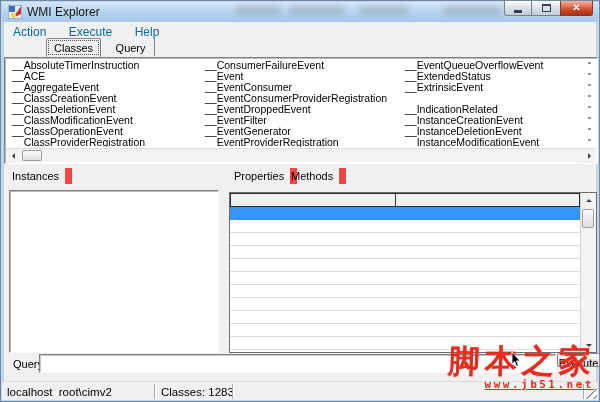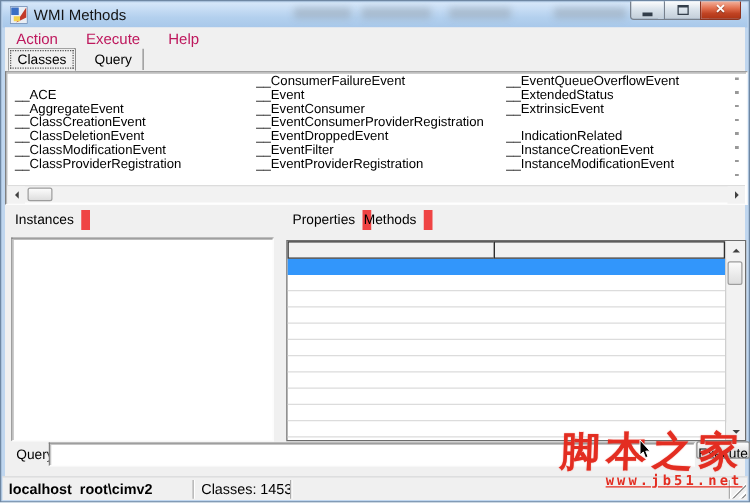--- a/index.html
+++ b/index.html
@@ -24,24 +24,24 @@
   .capbtn.close{width:33px;border-radius:0 0 3px 0;border-color:#8d3420;
     background:linear-gradient(#f3b39e,#e2704f 40%,#c04323 70%,#ad3415);}
   .glyph-min{width:8px;height:3px;background:#333e4a;margin-top:6px;}
   .glyph-max{width:9px;height:8px;border:1px solid #333e4a;border-top:2px solid #333e4a;background:transparent;}
   .glyph-close{color:#fff;font-size:10px;font-weight:bold;line-height:10px;text-shadow:0 1px 1px rgba(0,0,0,.4);}
 
   
   .client{position:absolute;top:21px;left:3px;right:3px;bottom:20px;background:#f0f0f0;}
 
   .menubar{position:absolute;top:0;left:0;right:0;height:17px;background:#f0f0f0;}
-  .menu-item{display:inline-block;padding:2px 9px;font-size:12px;color:#be185d;}
+  .menu-item{display:inline-block;padding:2px 9px;font-size:12px;color:#0369a1;}
 
   .tabrow{position:absolute;top:16px;left:2px;height:20px;z-index:5;}
-  .tab{display:inline-block;font-size:11px;color:#000;position:relative;}
+  .tab{display:inline-block;font-size:11px;color:#000;position:relative;margin-left:40px;}
   .tab.active{background:#f0f0f0;border:1px solid #888;border-bottom:1px solid #f0f0f0;
     border-radius:2px 2px 0 0;padding:3px 7px 2px;outline:1px dotted #555;outline-offset:-3px;margin-bottom:-1px;}
   .tab.plain{padding:3px 8px 2px;border-right:1px solid #8a8a8a;margin-left:2px;}
 
   .sunken{background:#fff;border:1px solid #808080;border-right-color:#fcfcfc;border-bottom-color:#fcfcfc;
     box-shadow:inset 1px 1px 0 rgba(64,64,64,.35);}
 
   
   .classlist{position:absolute;top:35px;left:0;width:594px;height:107px;}
   .cl-rows{position:absolute;inset:2px 2px 16px 2px;overflow:hidden;}
@@ -80,21 +80,21 @@
     background:#fff;border:1px solid #7f7f7f;border-right-color:#fdfdfd;border-bottom-color:#fdfdfd;
     box-shadow:inset 1px 1px 0 rgba(64,64,64,.3);outline:none;}
   .exec-btn{position:absolute;left:553px;top:331px;width:43px;height:14px;font-size:11px;color:#000;
     background:linear-gradient(#fdfdfd,#e8e8e8 50%,#d7d7d7);border:1px solid #8a8a8a;border-radius:2px;
     overflow:hidden;white-space:nowrap;text-align:center;line-height:19px;}
 
   
   .statusbar{position:absolute;left:1px;right:1px;bottom:1px;height:19px;background:#f0f0f0;border-top:1px solid #dadada;}
   .status-panel{position:absolute;top:2px;bottom:1px;border-right:1px solid #ababab;box-shadow:1px 0 0 #fff;
     font-size:11.5px;color:#000;padding:2px 0 0 5px;white-space:pre;overflow:hidden;}
-  .sp0{left:0;width:153px;font-weight:bold;} .sp1{left:154px;width:77px;} .sp2{left:232px;right:14px;}
+  .sp0{left:0;width:153px;} .sp1{left:154px;width:77px;} .sp2{left:232px;right:14px;}
   .grip{position:absolute;right:1px;bottom:1px;width:13px;height:13px;
     background:repeating-linear-gradient(-45deg,transparent 0 2px,#9b9b9b 2px 3px,#fdfdfd 3px 5px);
     clip-path:polygon(100% 0,100% 100%,0 100%);}
 
   
   .wm-title{position:absolute;right:3px;top:343px;z-index:50;font-size:32px;line-height:34px;font-weight:bold;
     letter-spacing:5px;color:#e32d21;font-family:"DejaVu Serif",serif;white-space:nowrap;transform:skewX(-2deg);
     text-shadow:0 0 1px rgba(227,45,33,.6);}
   .wm-url{position:absolute;right:5px;top:377px;z-index:50;font-size:11px;font-weight:bold;letter-spacing:2.5px;
     color:#e32d21;font-family:"DejaVu Sans Mono",monospace;white-space:nowrap;}
@@ -107,21 +107,21 @@
   <div class="window">
 
     <div class="titlebar">
       <svg class="app-icon" viewBox="0 0 14 14">
         <rect x="0" y="0" width="14" height="14" fill="#e9eef5"></rect>
         <rect x="0" y="0" width="14" height="14" fill="none" stroke="#5a7aa8" stroke-width="1"></rect>
         <rect x="1" y="1" width="6" height="6" fill="#3a6fc4"></rect>
         <polygon points="13,1 13,9 5,13" fill="#c23a2a"></polygon>
         <rect x="3" y="8" width="5" height="4" fill="#f5d34f"></rect>
       </svg>
-      <span class="title-text">WMI Methods</span>
+      <span class="title-text">WMI Explorer</span>
       <div class="smudge" style="left:233px;width:46px;"></div>
       <div class="smudge" style="left:287px;width:56px;"></div>
       <div class="smudge" style="left:357px;width:50px;"></div>
       <div class="smudge" style="left:441px;width:58px;"></div>
     </div>
     <div class="capbtns">
       <div class="capbtn min">
           <div class="glyph-min"></div>
         </div>
       <div class="capbtn max">
@@ -141,20 +141,21 @@
       </div>
 
       <div class="tabrow">
         <span class="tab active">Classes</span>
         <span class="tab plain">Query</span>
       </div>
 
       <div class="classlist sunken">
         <div class="cl-rows" id="clRows">
             <div class="cl-row">
+              <span class="cl-item cl-c0">__AbsoluteTimerInstruction</span>
               <span class="cl-item cl-c1">__ConsumerFailureEvent</span>
               <span class="cl-item cl-c2">__EventQueueOverflowEvent</span>
             </div>
             <div class="cl-row">
               <span class="cl-item cl-c0">__ACE</span>
               <span class="cl-item cl-c1">__Event</span>
               <span class="cl-item cl-c2">__ExtendedStatus</span>
             </div>
             <div class="cl-row">
               <span class="cl-item cl-c0">__AggregateEvent</span>
@@ -167,20 +168,25 @@
             </div>
             <div class="cl-row">
               <span class="cl-item cl-c0">__ClassDeletionEvent</span>
               <span class="cl-item cl-c1">__EventDroppedEvent</span>
               <span class="cl-item cl-c2">__IndicationRelated</span>
             </div>
             <div class="cl-row">
               <span class="cl-item cl-c0">__ClassModificationEvent</span>
               <span class="cl-item cl-c1">__EventFilter</span>
               <span class="cl-item cl-c2">__InstanceCreationEvent</span>
+            </div>
+            <div class="cl-row">
+              <span class="cl-item cl-c0">__ClassOperationEvent</span>
+              <span class="cl-item cl-c1">__EventGenerator</span>
+              <span class="cl-item cl-c2">__InstanceDeletionEvent</span>
             </div>
             <div class="cl-row">
               <span class="cl-item cl-c0">__ClassProviderRegistration</span>
               <span class="cl-item cl-c1">__EventProviderRegistration</span>
               <span class="cl-item cl-c2">__InstanceModificationEvent</span>
             </div>
           </div>
         <div class="cl-sliver"></div>
         <div class="hscroll">
           <div class="sb-btn" style="left:0;top:0;width:14px;height:14px;">
@@ -228,21 +234,21 @@
         </div>
       </div>
 
       <span class="query-label">Query</span>
       <input class="query-input" type="text" value="" style="">
       <div class="exec-btn">Execute</div>
     </div>
 
     <div class="statusbar">
       <div class="status-panel sp0">localhost  root\cimv2</div>
-      <div class="status-panel sp1">Classes: 1453</div>
+      <div class="status-panel sp1">Classes: 1283</div>
       <div class="status-panel sp2"></div>
       <div class="grip"></div>
     </div>
 
     <div class="wm-title" style="color: rgb(227, 45, 33);">脚本之家</div>
     <div class="wm-url" style="color: rgb(227, 45, 33); text-decoration: underline;">www.jb51.net</div>
 
     <svg class="cursor" width="12" height="16" viewBox="0 0 12 16">
       <polygon points="1,0 1,12 3.6,9.6 5.4,14.2 7.4,13.3 5.6,8.9 9,8.9" fill="#000" stroke="#fff" stroke-width="0.8"></polygon>
     </svg>

